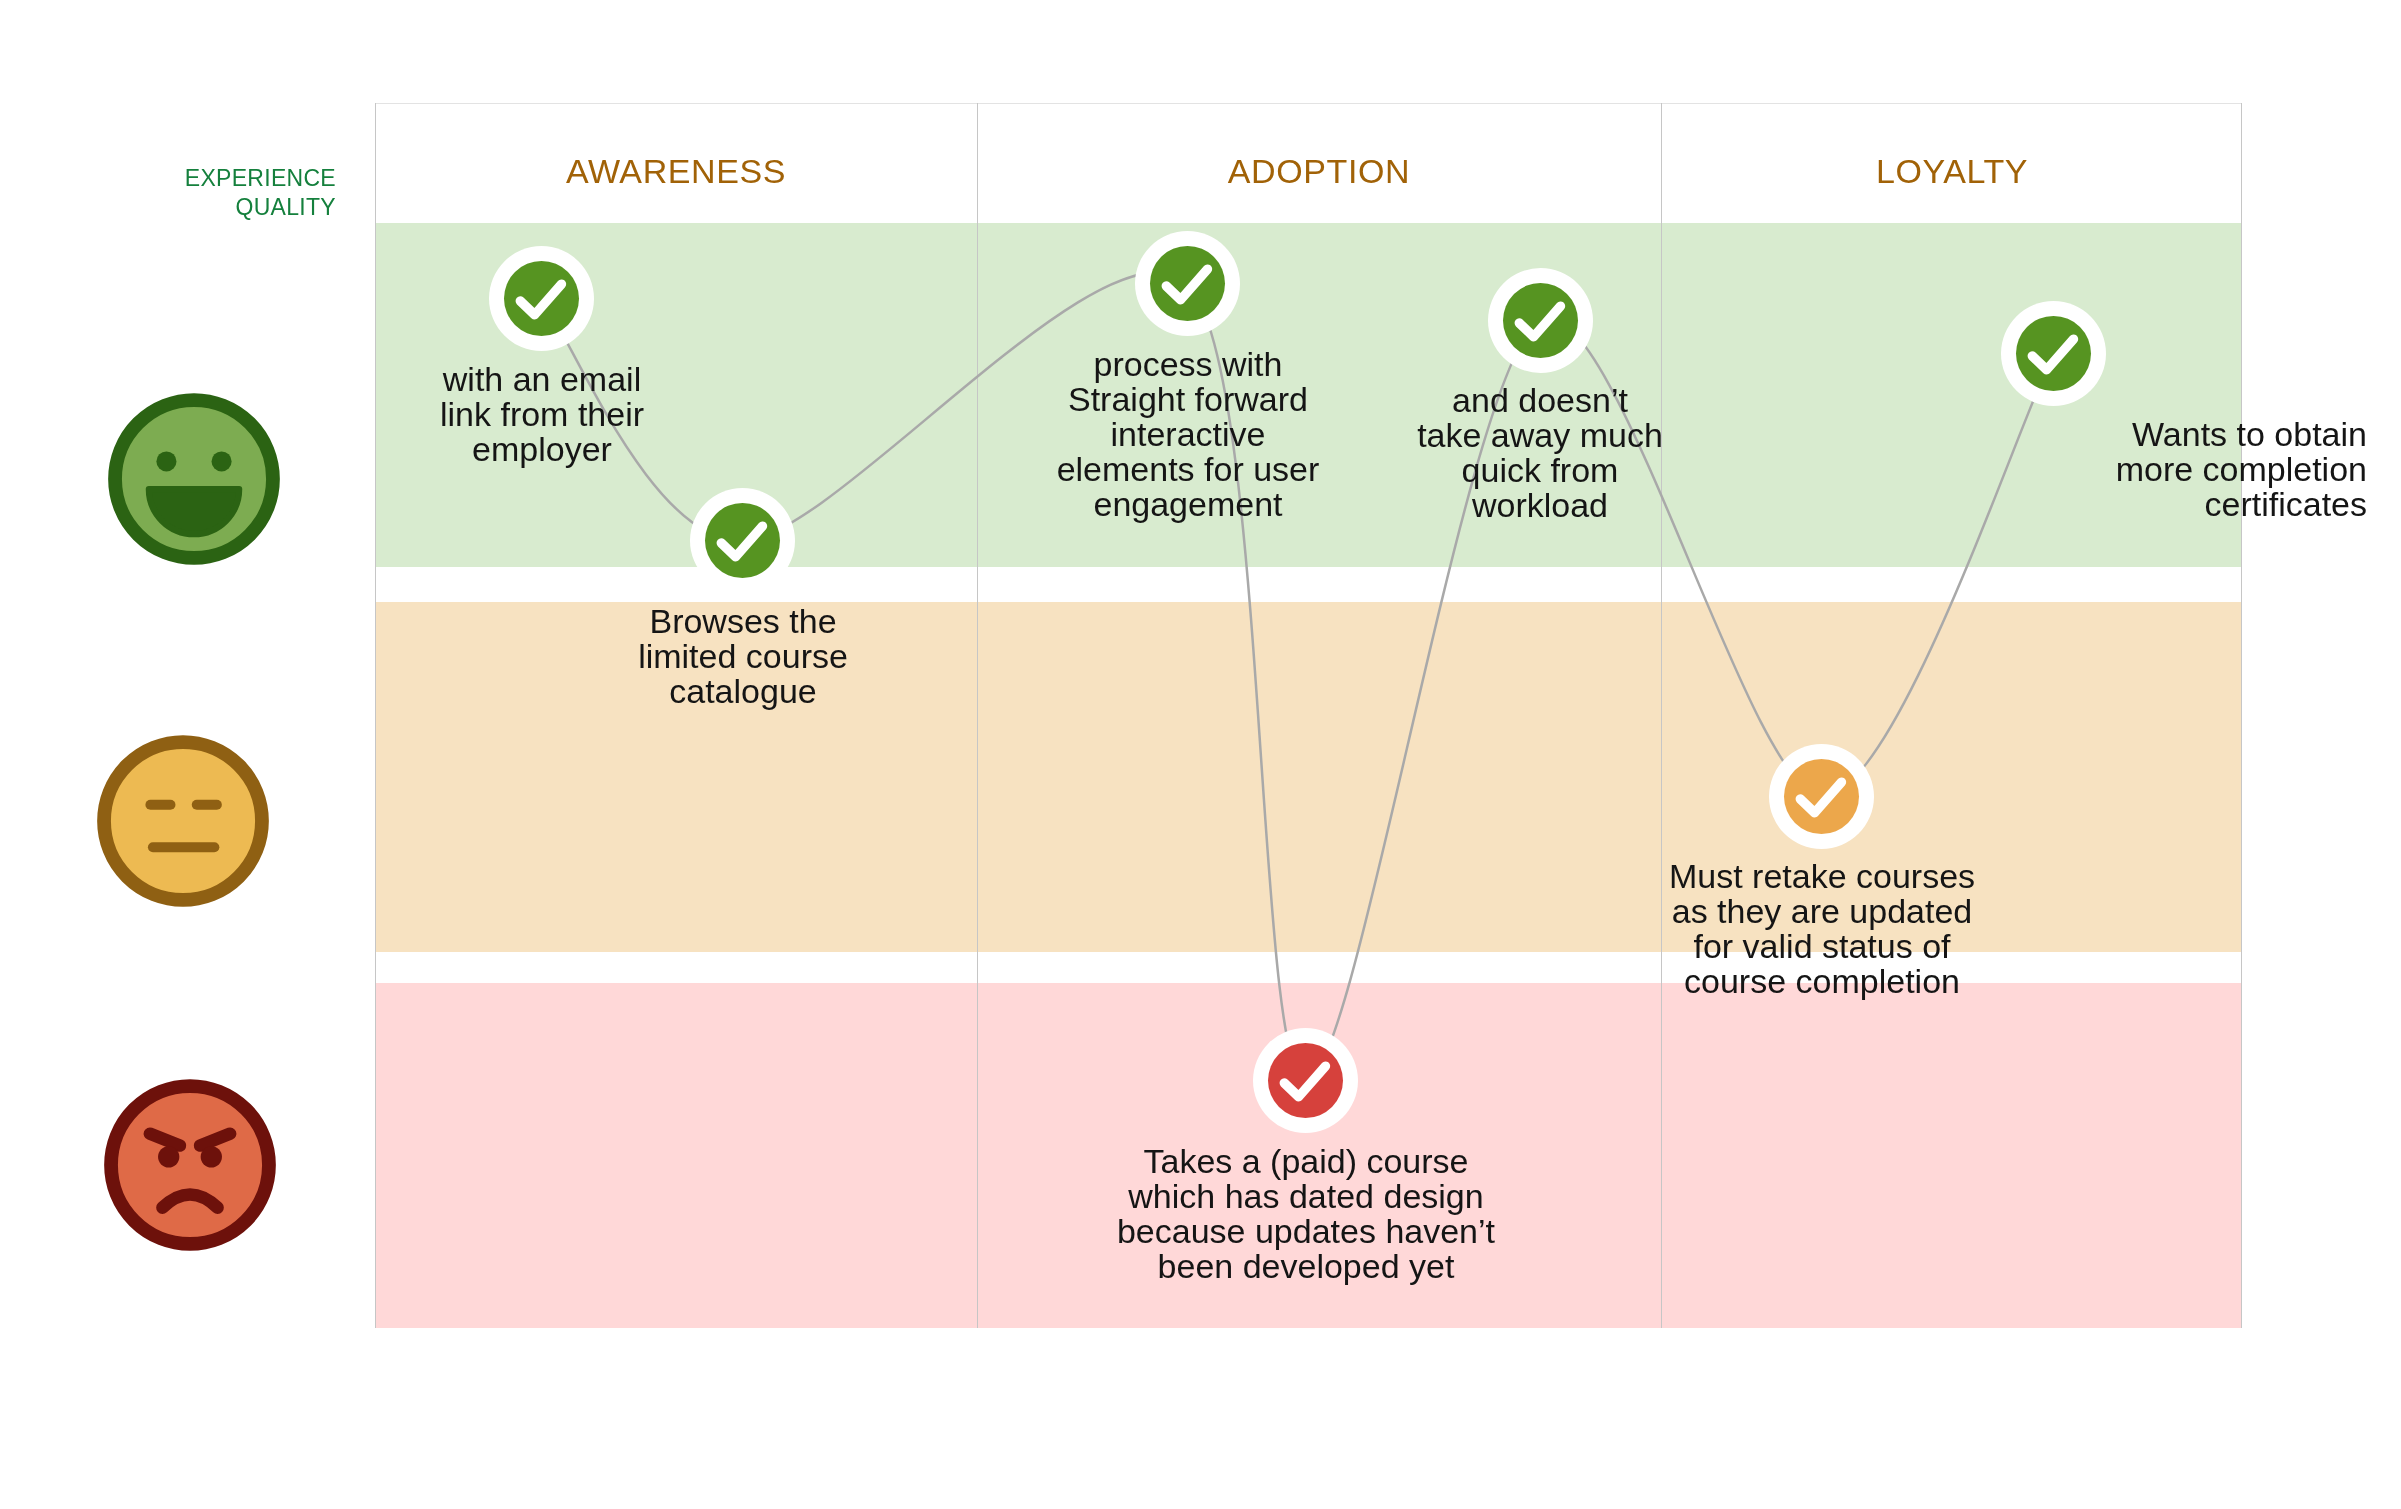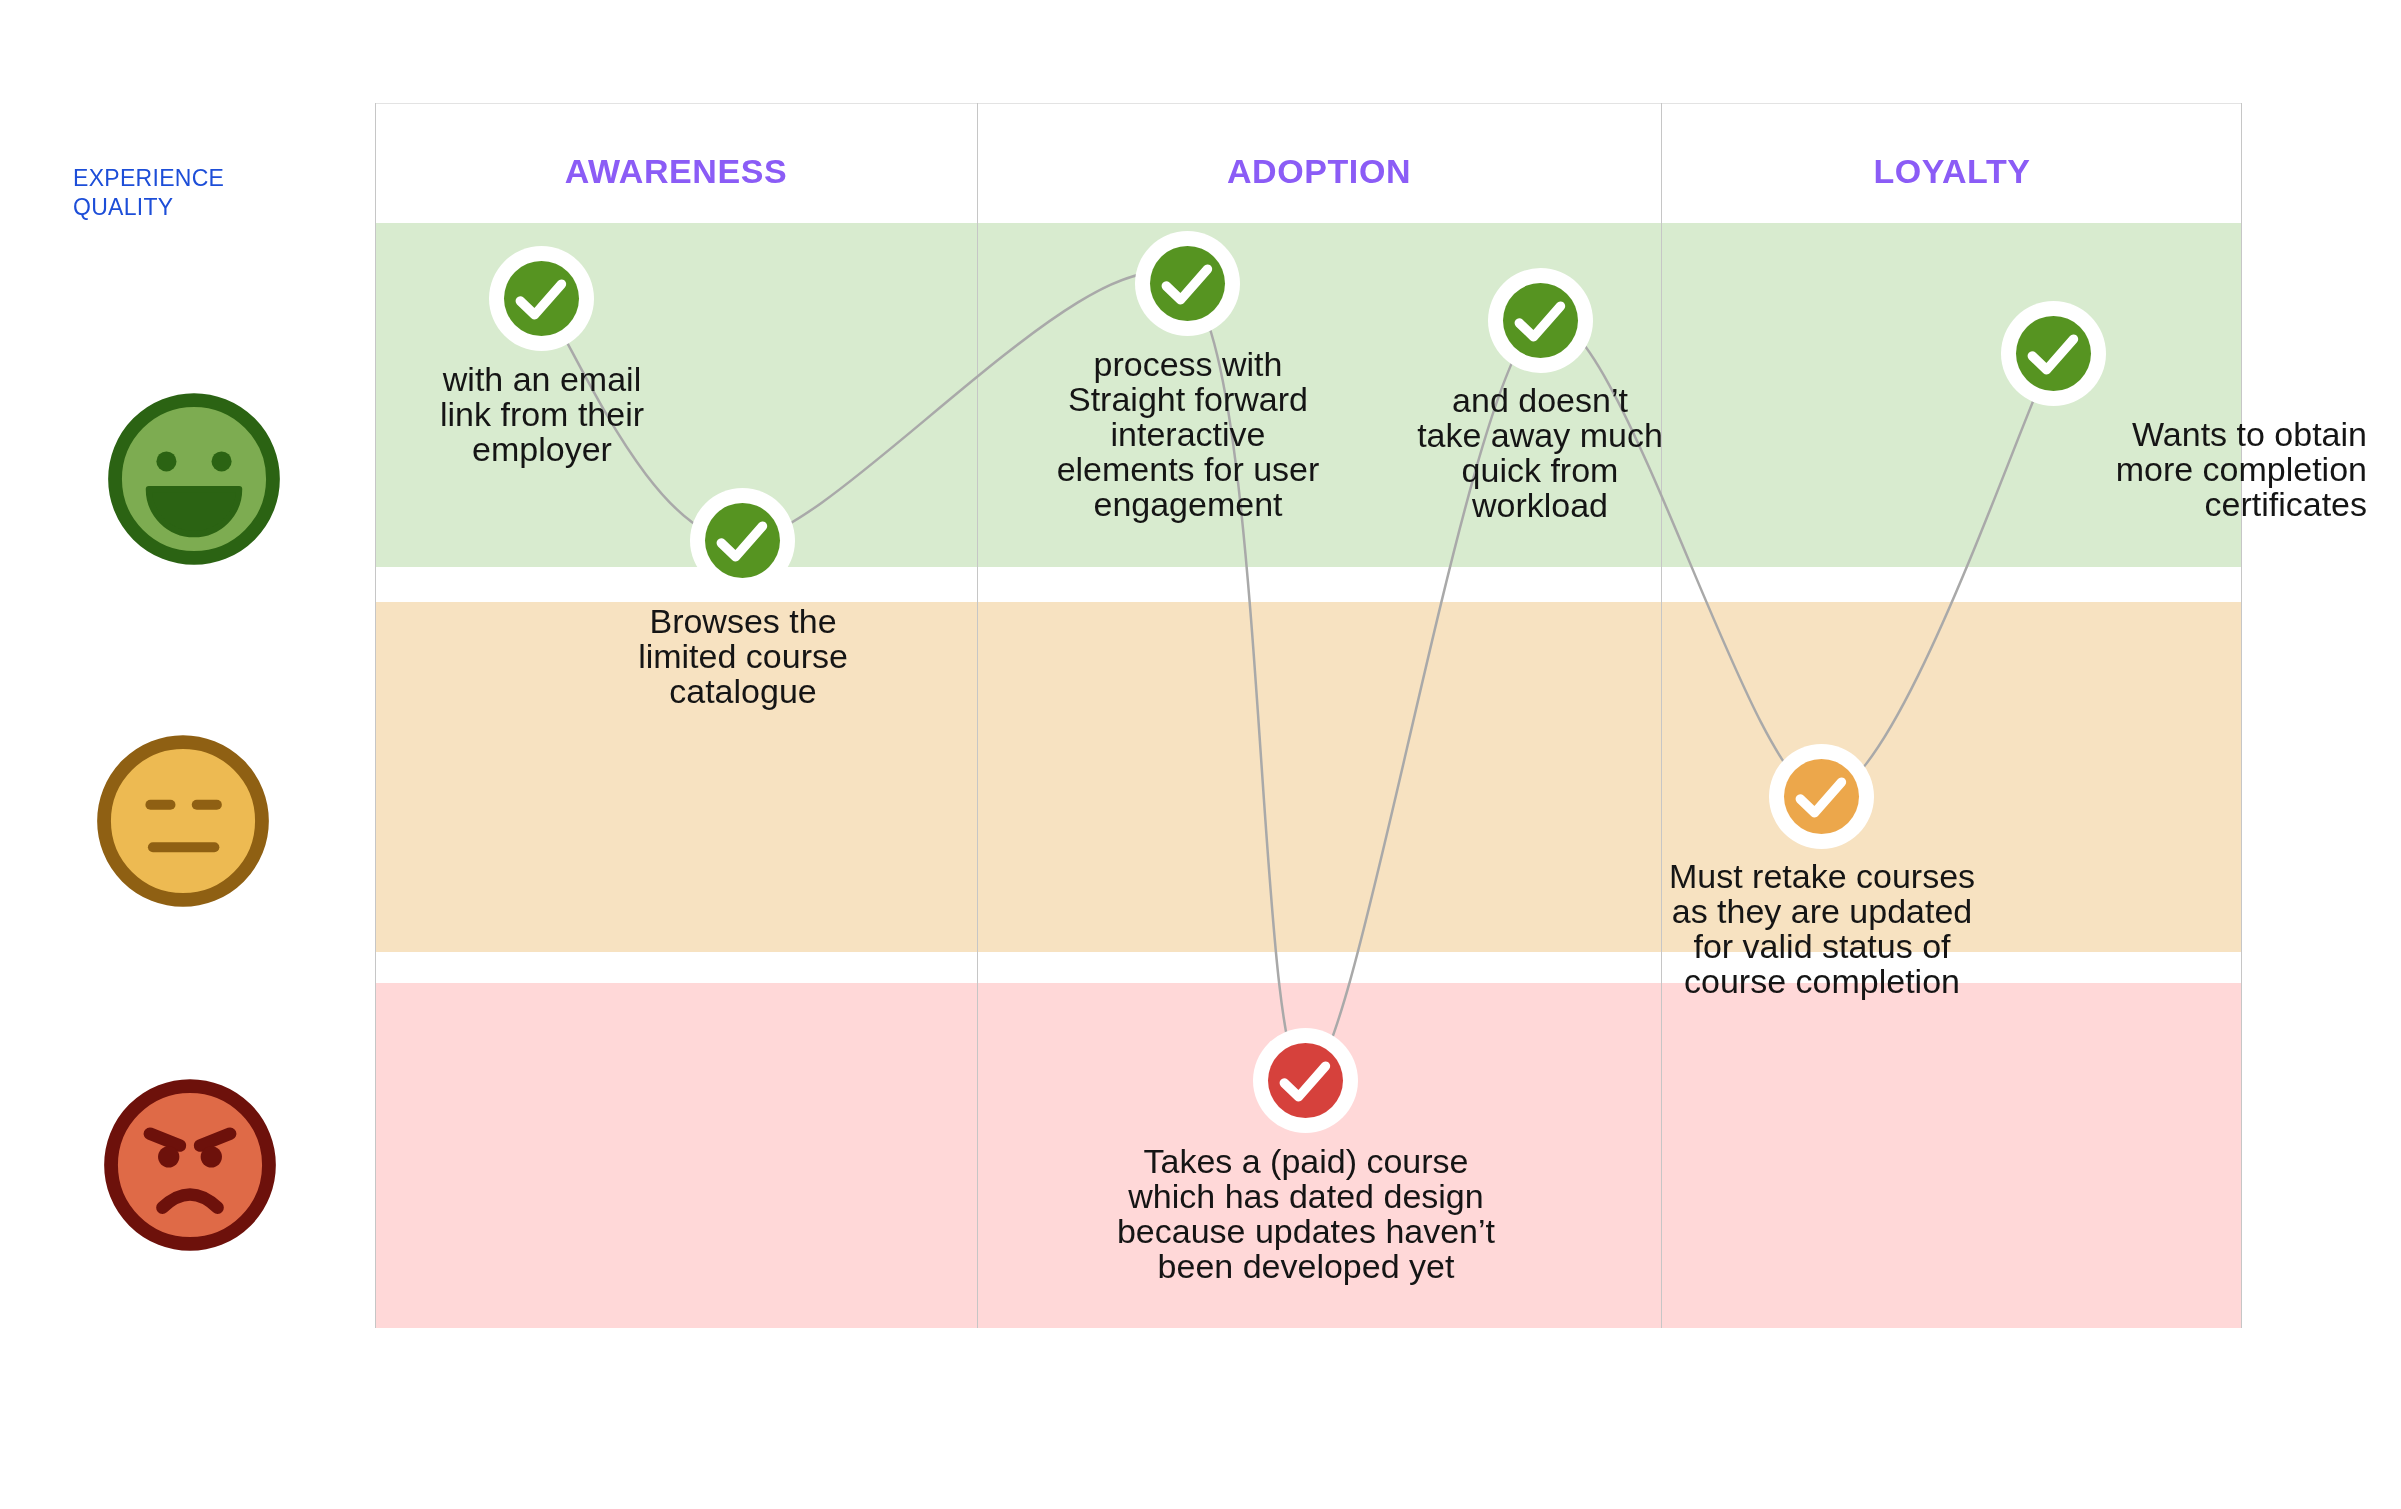--- a/index.html
+++ b/index.html
@@ -8,45 +8,45 @@
     width: 2401px;
     height: 1510px;
     background: #ffffff;
     overflow: hidden;
     font-family: "Liberation Sans", sans-serif;
     color: #151515;
   }
   
   .yaxis {
     position: absolute;
-    left: 73px; top: 164px; width: 250px;
-    text-align: left;
+    left: 86px; top: 164px; width: 250px;
+    text-align: right;
     font-size: 23px;
     line-height: 29px;
     font-weight: 500;
     letter-spacing: 0.3px;
-    color: #1d4ed8;
+    color: #15803d;
   }
   
   .face { position: absolute; width: 188px; height: 188px; }
   #face-happy   { left: 100px; top: 385px; }
   #face-neutral { left: 89px; top: 727px; }
   #face-angry   { left: 96px; top: 1071px; }
   
   .band { position: absolute; left: 375px; width: 1867px; }
   .band-pos { top: 223px;  height: 344px; }
   .band-neu { top: 602px;  height: 350px; }
   .band-neg { top: 983px; height: 345px; }
   .vline { position: absolute; top: 103px; height: 1225px; width: 1.3px; }
   .topline { position: absolute; left: 375px; top: 103px; width: 1867px; height: 0.6px; background: #e3e3e3; }
   .col-header {
     position: absolute; top: 103px; height: 121px;
     display: flex; align-items: center; justify-content: center;
     padding-top: 16px; box-sizing: border-box;
-    font-size: 34px; font-weight: 700; letter-spacing: 0.6px; color: #8b5cf6;
+    font-size: 34px; font-weight: 400; letter-spacing: 0.6px; color: #a16207;
   }
   #hdr-awareness { left: 375px;  width: 602px; }
   #hdr-adoption  { left: 977px; width: 684px; }
   #hdr-loyalty   { left: 1661px; width: 582px; }
   #path-overlay { position: absolute; left: 0; top: 0; pointer-events: none; }
   .node { position: absolute; width: 105px; height: 105px; }
   .caption {
     position: absolute; width: 438px;
     text-align: center;
     font-size: 34px; line-height: 35px; font-weight: 400;

